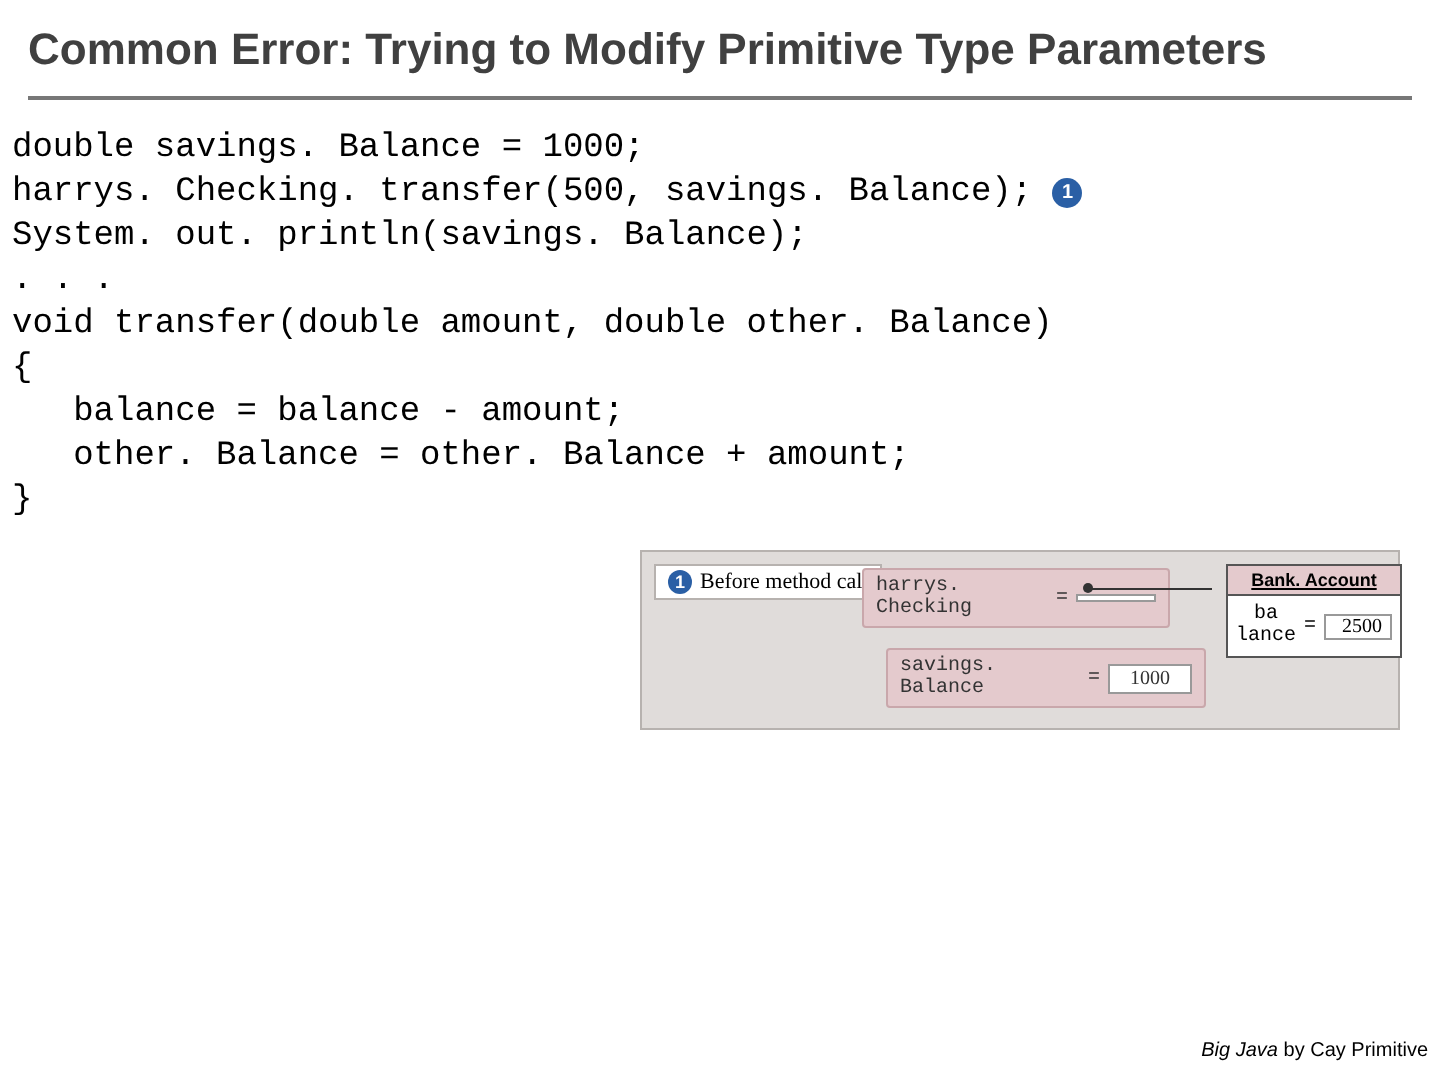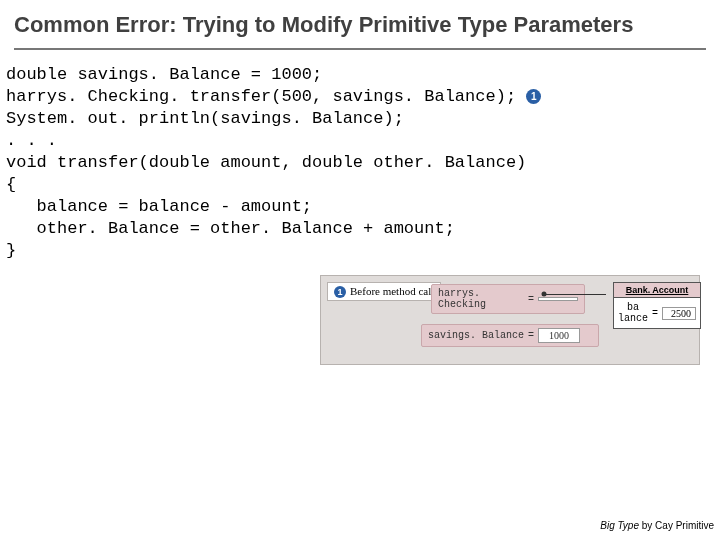--- a/index.html
+++ b/index.html
@@ -152,33 +152,33 @@
 
   <div class="varbox" style="left:110px; top:8px; width:154px;">
     <span>harrys. Checking</span>
       <span class="eq">=</span>
     <span class="val" style="min-width:40px;"></span>
   </div>
 
   <span class="refdot" style="left:223px; top:18px;"></span>
   <span class="refline" style="left:223px; top:18px; width:62px;"></span>
 
-  <div class="varbox" style="left:100px; top:48px; width:178px;">
+  <div class="varbox" style="left:122px; top:48px; width:160px;">
     <span>savings. Balance</span>
       <span class="eq">=</span>
     <span class="val">1000</span>
   </div>
 
   <div class="objbox" style="left:292px; top:6px; width:88px;">
     <div class="header">Bank. Account</div>
     <div class="slot">
       <span>ba lance</span>
       <span>=</span>
       <span class="val" style="min-width:34px; padding:0 4px;">2500</span>
     </div>
   </div>
 </div>
 
 <div class="footer">
   <div>
-    <span class="book">Big Type</span><span> by Cay Primitive</span>
+    <span class="book">Big Java</span><span> by Cay Primitive</span>
   </div>
 </div>
 
 </body></html>

